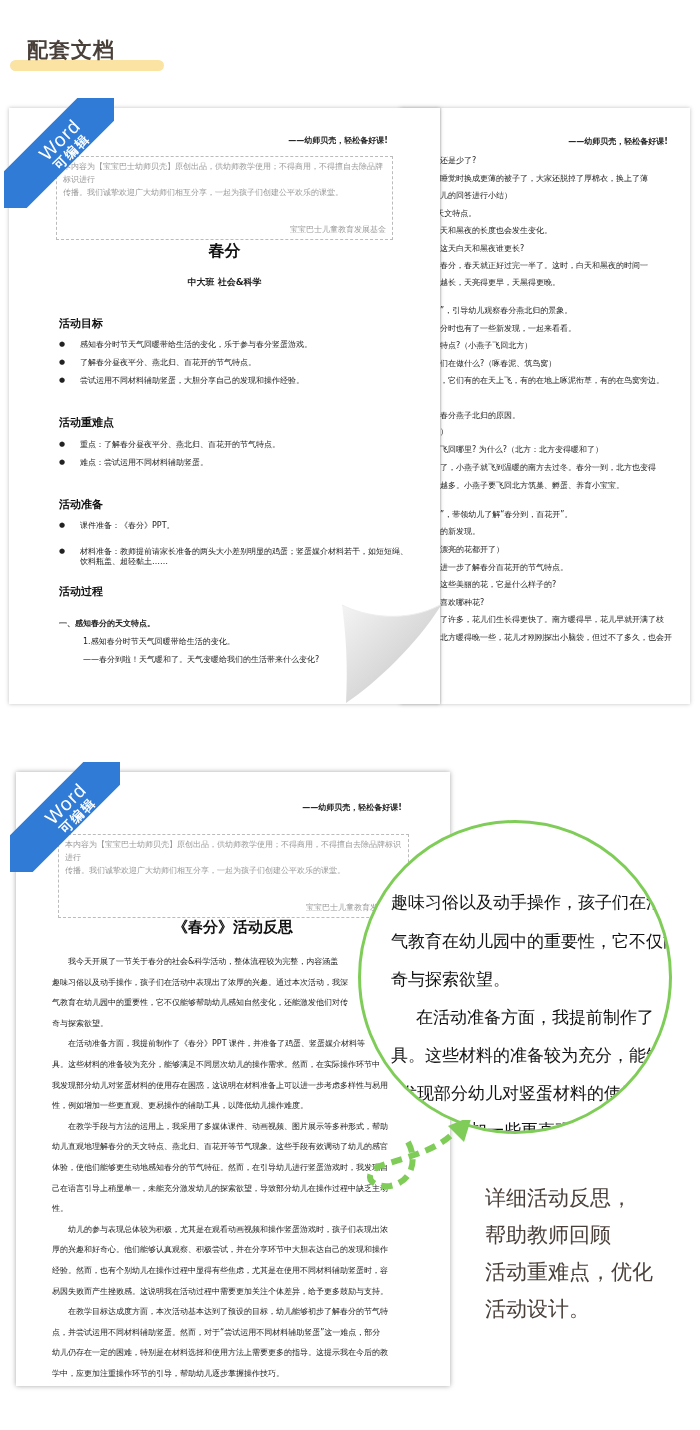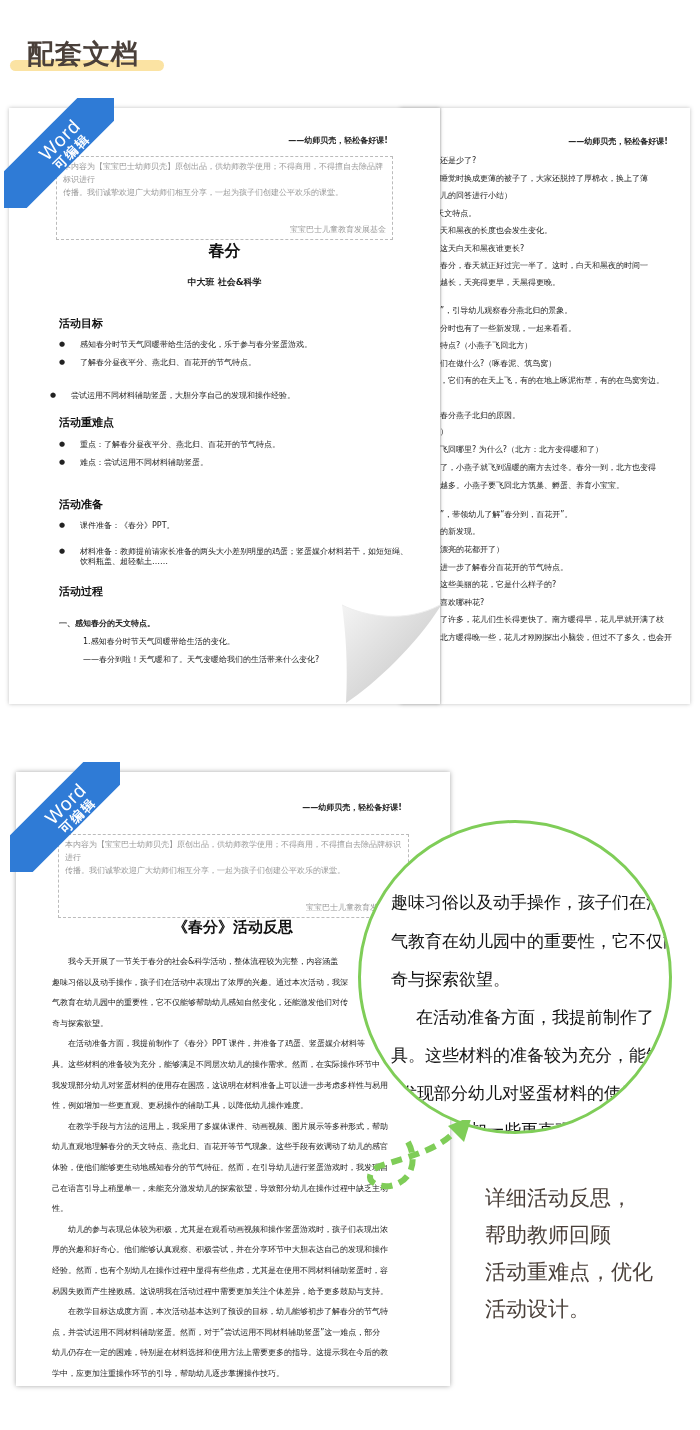--- a/index.html
+++ b/index.html
@@ -2,21 +2,21 @@
 <html><head>
 <meta charset="utf-8">
 <style>
   * { box-sizing: border-box; margin: 0; padding: 0; }
   html, body { width: 700px; height: 1430px; background: #ffffff; overflow: hidden; }
   body { position: relative; font-family: "DejaVu Sans", "Liberation Sans", sans-serif; color: #222; }
 
   
   .section-head { position: absolute; left: 10px; top: 36px; width: 155px; height: 40px; }
   .section-head .hl { position: absolute; left: 0; top: 24px; width: 154px; height: 11px; background: #fbe3a3; border-radius: 6px; }
-  .section-head .txt { position: absolute; left: 17px; top: 0; font-size: 27px; font-weight: bold; color: #4a403a; letter-spacing: 1px; }
+  .section-head .txt { position: absolute; left: 17px; top: 0; font-size: 21px; font-weight: bold; color: #4a403a; letter-spacing: 1px; }
 
   
   .page { position: absolute; background: #fff; box-shadow: 0 0 4px rgba(0,0,0,0.25); overflow: hidden; }
   .page-back { left: 400px; top: 108px; width: 290px; height: 596px; }
   .page-front { left: 9px; top: 108px; width: 431px; height: 596px; }
   .page-2 { left: 16px; top: 772px; width: 434px; height: 614px; box-shadow: 0 0 5px rgba(0,0,0,0.35); }
 
   .slogan { position: absolute; font-size: 8px; font-weight: bold; color: #222; white-space: nowrap; }
   .notice { position: absolute; border: 1px dashed #bbb; padding: 3px 6px; font-size: 8px; color: #999; line-height: 13px; }
   .notice .sign { text-align: right; margin-top: 24px; }
@@ -102,21 +102,21 @@
     <div>传播。我们诚挚欢迎广大幼师们相互分享，一起为孩子们创建公平欢乐的课堂。</div>
     <div class="sign">宝宝巴士儿童教育发展基金</div>
   </div>
 
   <div class="doc-title" style="top:133px; font-size:16px;">春分</div>
   <div class="doc-sub" style="top:168px;font-weight:bold;">中大班  社会&amp;科学</div>
 
   <div class="h2" style="left:50px; top:208px;">活动目标</div>
   <div class="bl" style="left:71px; top:231px;">感知春分时节天气回暖带给生活的变化，乐于参与春分竖蛋游戏。</div>
   <div class="bl" style="left:71px; top:249px;">了解春分昼夜平分、燕北归、百花开的节气特点。</div>
-  <div class="bl" style="left:62px; top:267px;margin-top:15px;">尝试运用不同材料辅助竖蛋，大胆分享自己的发现和操作经验。</div>
+  <div class="bl" style="left:71px; top:267px;">尝试运用不同材料辅助竖蛋，大胆分享自己的发现和操作经验。</div>
 
   <div class="h2" style="left:50px; top:307px;">活动重难点</div>
   <div class="bl" style="left:71px; top:331px;">重点：了解春分昼夜平分、燕北归、百花开的节气特点。</div>
   <div class="bl" style="left:71px; top:349px;">难点：尝试运用不同材料辅助竖蛋。</div>
 
   <div class="h2" style="left:50px; top:389px;">活动准备</div>
   <div class="bl" style="left:71px; top:412px;">课件准备：《春分》PPT。</div>
   <div class="bl" style="left:71px; top:438px;">材料准备：教师提前请家长准备的两头大小差别明显的鸡蛋；竖蛋媒介材料若干，如短短绳、</div>
   <div class="ln" style="left:71px; top:448px;">饮料瓶盖、超轻黏土……</div>
 

